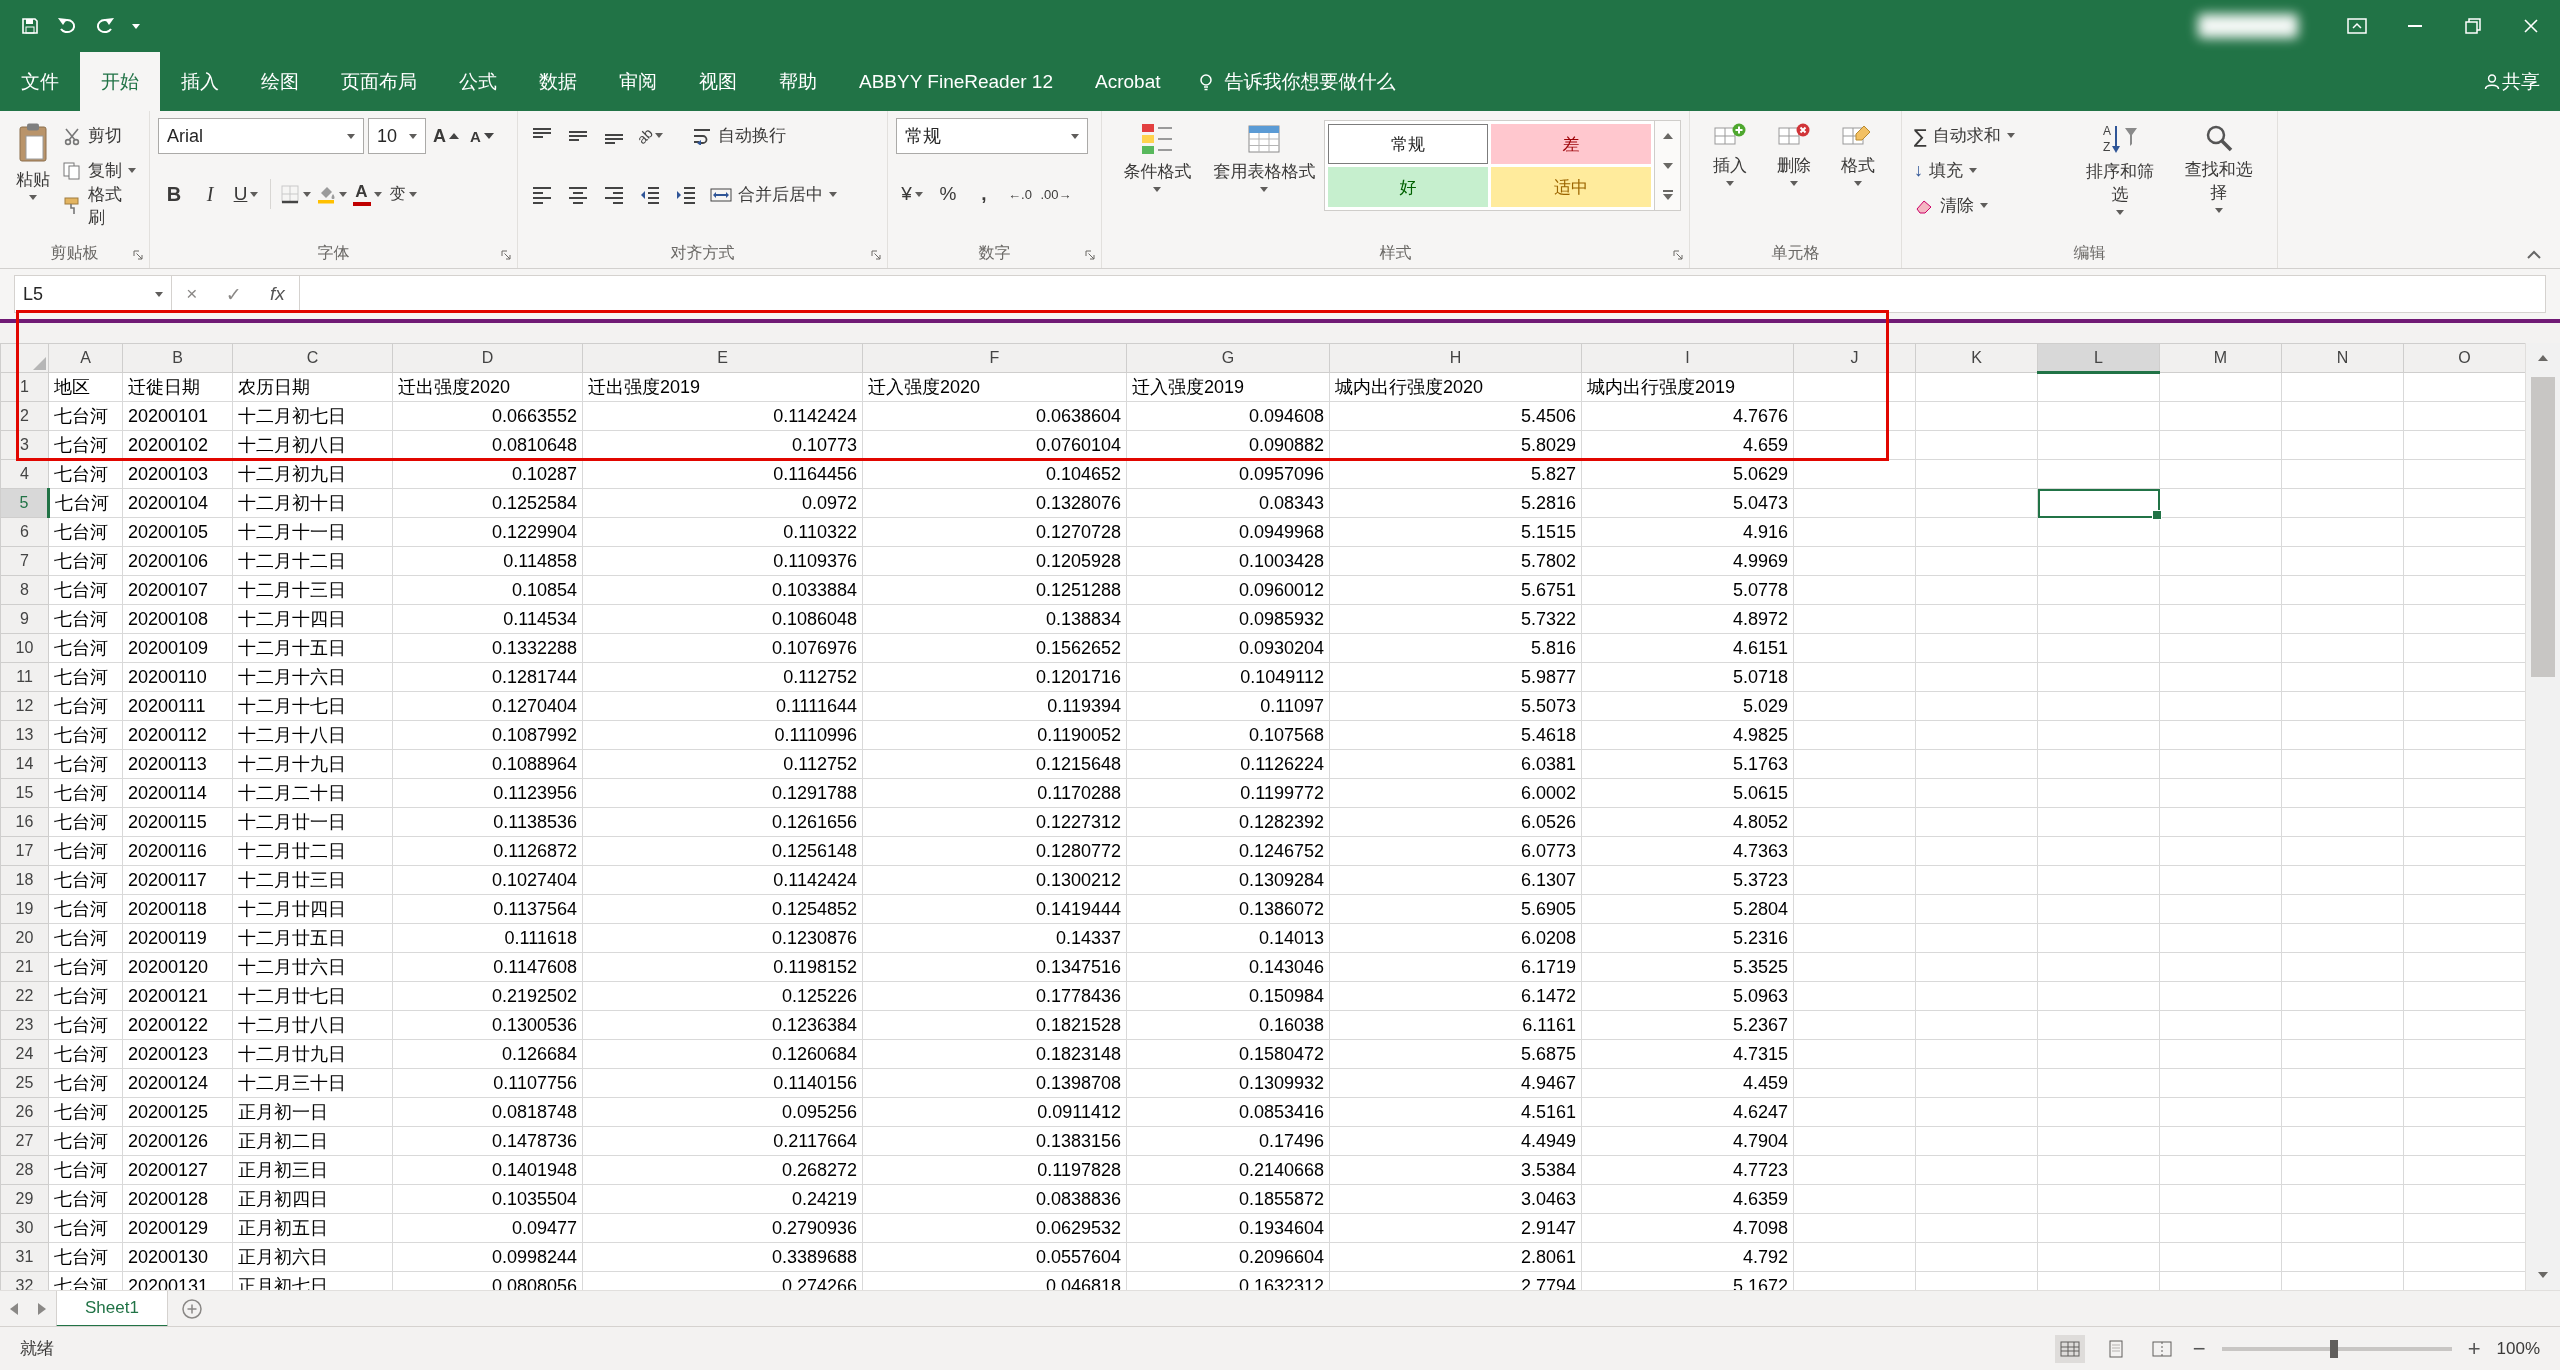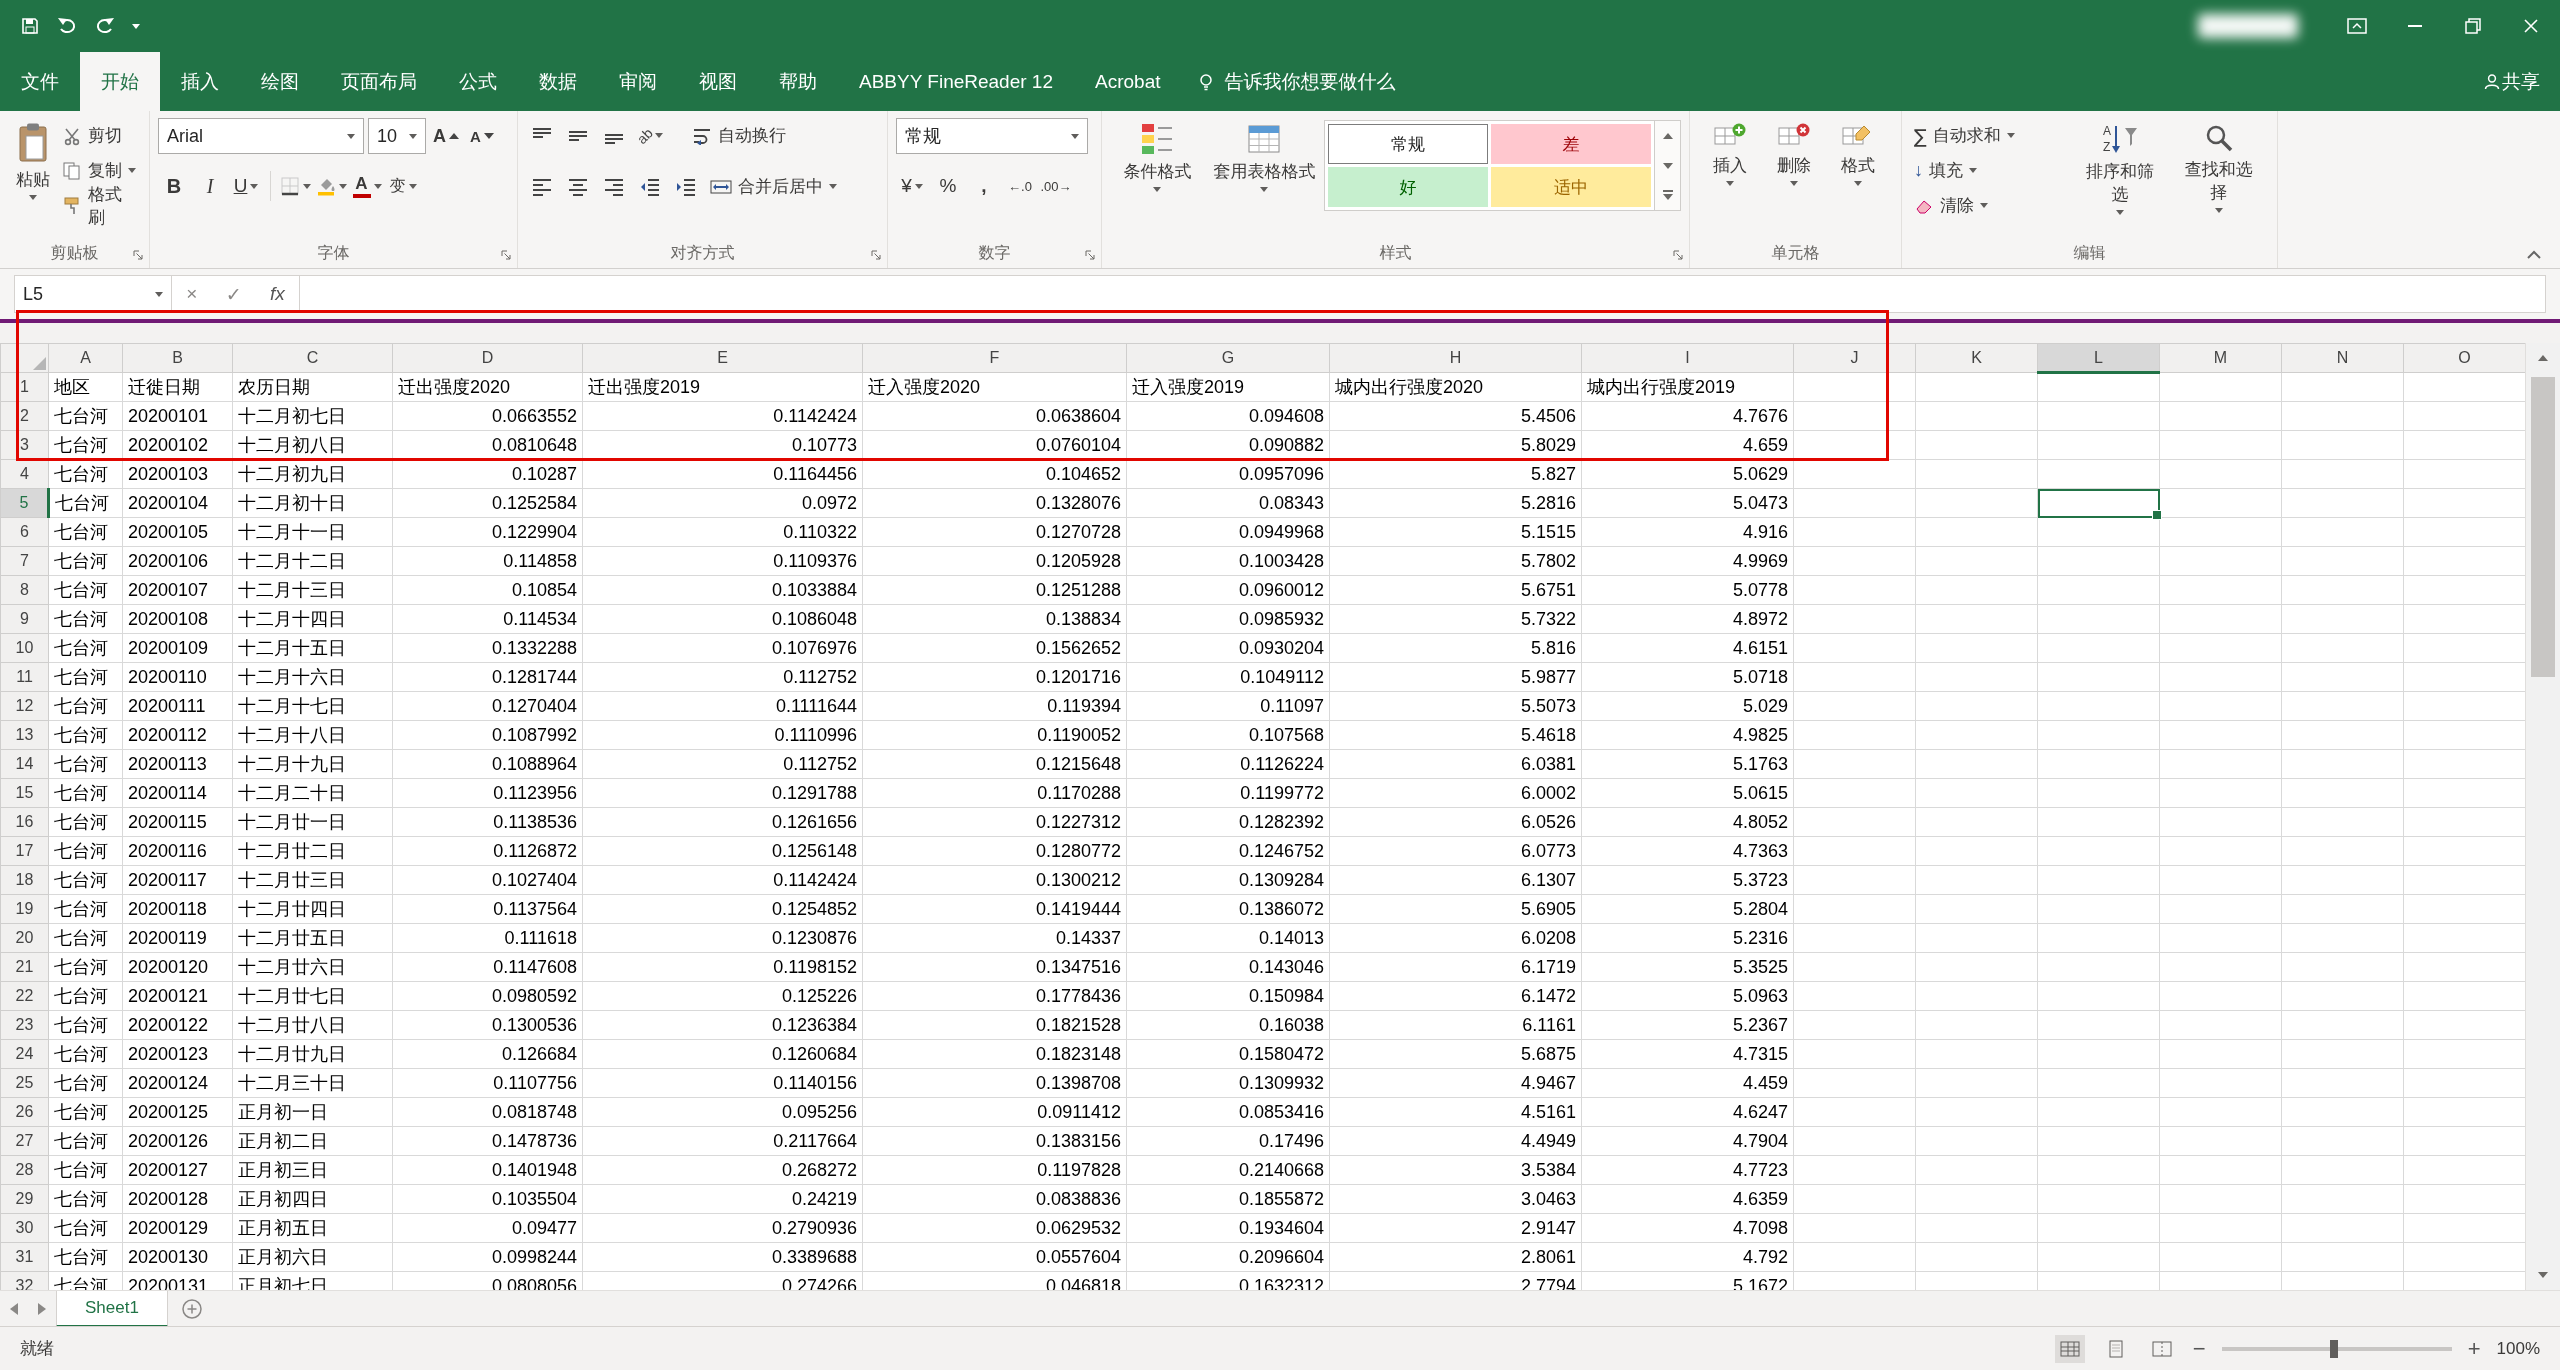--- a/index.html
+++ b/index.html
@@ -25,21 +25,21 @@
 #share{position:absolute;right:20px;top:0;height:59px;display:flex;align-items:center;color:#fff;font-size:19px}
 
 #ribbon{position:absolute;left:0;top:111px;width:2560px;height:158px;background:#f6f5f4;border-bottom:1px solid #d2d0ce;display:flex}
 .grp{position:relative;border-right:1px solid #e2e0dd;padding:7px 8px 26px 8px;flex:none}
 .grp-label{position:absolute;bottom:4px;left:0;right:0;text-align:center;font-size:16px;color:#6a6865}
 .launcher{position:absolute;right:4px;bottom:6px}
 .bigbtn{display:flex;flex-direction:column;align-items:center;gap:4px;padding:4px 8px;font-size:17px;color:#3b3a39;text-align:center}
 .srow{display:flex;align-items:center;gap:6px;height:35px;font-size:17px;color:#3b3a39;padding:0 4px}
 .ibtn{display:flex;align-items:center;justify-content:center;min-width:32px;height:32px;color:#3b3a39;font-size:19px;gap:3px}
 .combo{background:#fff;border:1px solid #abaaa8;height:36px;display:flex;align-items:center;font-size:18px;color:#262626;padding:0 8px;justify-content:space-between}
-.rrow{display:flex;align-items:center;gap:4px;margin-bottom:16px}
+.rrow{display:flex;align-items:center;gap:4px;margin-bottom:24px}
 .fontcolor{display:flex;flex-direction:column;align-items:center;line-height:1}
 .fontcolor b{font-size:17px}
 .bar{width:18px;height:4px;margin-top:2px}
 .rot{display:inline-block;transform:rotate(-45deg);font-size:14px;color:#444}
 .gallery-wrap{display:flex;margin-top:2px}
 .gallery{display:grid;grid-template-columns:160px 160px;grid-auto-rows:40px;gap:3px;border:1px solid #cfcdca;background:#fff;padding:3px}
 .sw{display:flex;align-items:center;justify-content:center;font-size:17px;border:1px solid transparent;white-space:nowrap}
 .sw-normal{background:#fff;border:1px solid #7c7c7c;color:#262626}
 .sw-bad{background:#ffc7ce;color:#9c0006}
 .sw-good{background:#c6efce;color:#006100}
@@ -1007,21 +1007,21 @@
           <td class="c"></td>
           <td class="c"></td>
           <td class="c"></td>
           <td class="c"></td>
         </tr>
         <tr>
           <th class="rowh">22</th>
           <td class="c">七台河</td>
           <td class="c">20200121</td>
           <td class="c">十二月廿七日</td>
-          <td class="c num">0.0980592</td>
+          <td class="c num">0.2192502</td>
           <td class="c num">0.125226</td>
           <td class="c num">0.1778436</td>
           <td class="c num">0.150984</td>
           <td class="c num">6.1472</td>
           <td class="c num">5.0963</td>
           <td class="c"></td>
           <td class="c"></td>
           <td class="c"></td>
           <td class="c"></td>
           <td class="c"></td>

